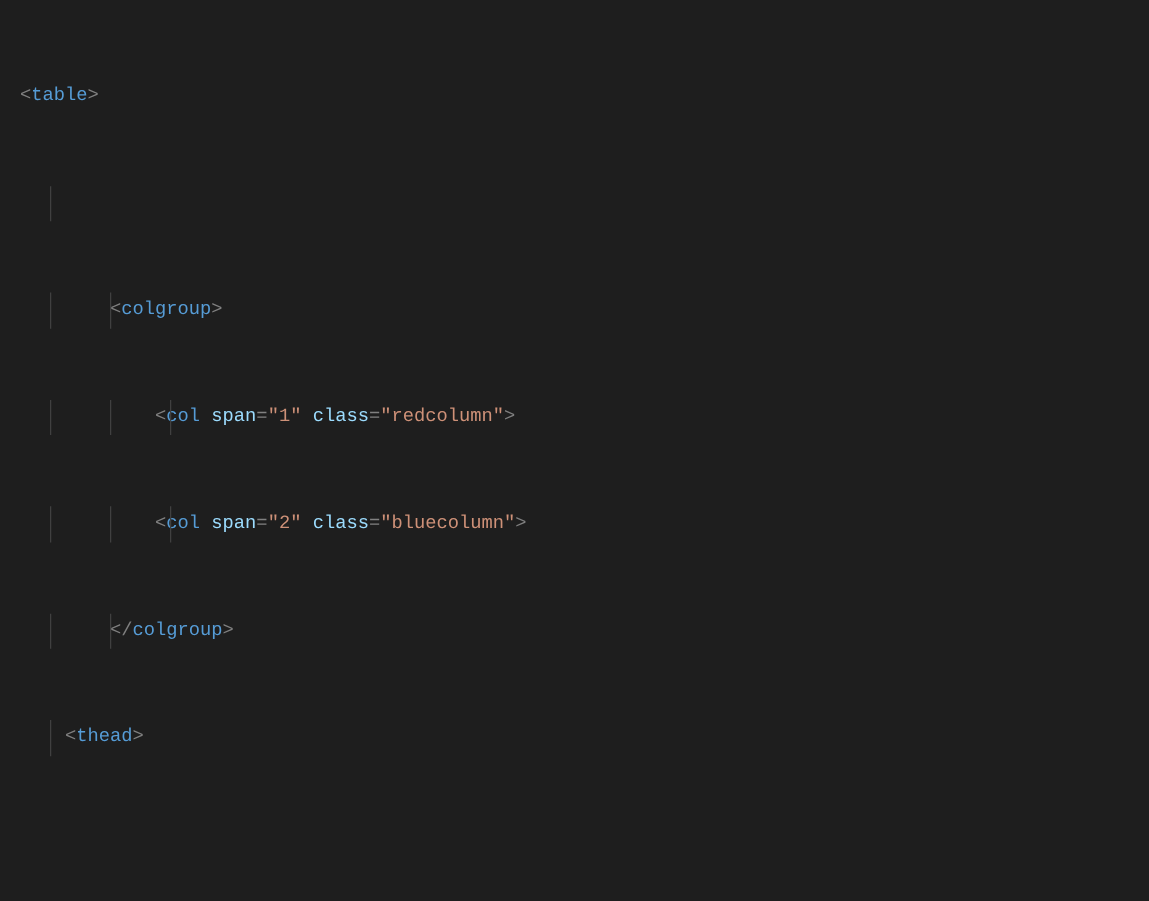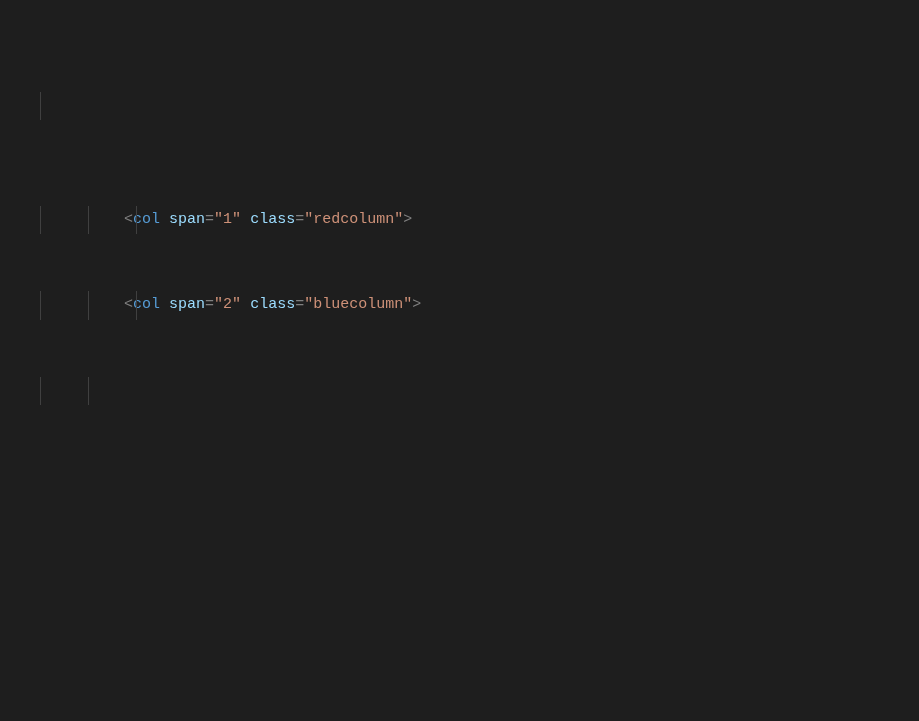--- a/index.html
+++ b/index.html
@@ -39,30 +39,33 @@
   .tag { color: #569cd6; }
   .attr { color: #9cdcfe; margin-top: 20px; }
   .str { color: #ce9178; }
   .txt { color: #d4d4d4; }
 </style>
 </head>
 <body>
 
 <div class="editor">
 
+<div class="line"><span class="content"><span class="punct">&lt;</span><span class="tag">table</span><span class="punct">&gt;</span></span></div>
 
 <div class="line"><span class="guide g1"></span></div>
 
+<div class="line"><span class="guide g1"></span><span class="guide g2"></span><span class="content">        <span class="punct">&lt;</span><span class="tag">colgroup</span><span class="punct">&gt;</span></span></div>
 
 <div class="line"><span class="guide g1"></span><span class="guide g2"></span><span class="guide g3"></span><span class="content">            <span class="punct">&lt;</span><span class="tag">col</span> <span class="attr">span</span><span class="punct">=</span><span class="str">"1"</span> <span class="attr">class</span><span class="punct">=</span><span class="str">"redcolumn"</span><span class="punct">&gt;</span></span></div>
 
 <div class="line"><span class="guide g1"></span><span class="guide g2"></span><span class="guide g3"></span><span class="content">            <span class="punct">&lt;</span><span class="tag">col</span> <span class="attr">span</span><span class="punct">=</span><span class="str">"2"</span> <span class="attr">class</span><span class="punct">=</span><span class="str">"bluecolumn"</span><span class="punct">&gt;</span></span></div>
 
-<div class="line"><span class="guide g1"></span><span class="guide g2"></span></div>
+<div class="line"><span class="guide g1"></span><span class="guide g2"></span><span class="content">        <span class="punct">&lt;/</span><span class="tag">colgroup</span><span class="punct">&gt;</span></span></div>
 
+<div class="line"><span class="guide g1"></span><span class="content">    <span class="punct">&lt;</span><span class="tag">thead</span><span class="punct">&gt;</span></span></div>
 
 
 
 
 
 
 
 
 
 

